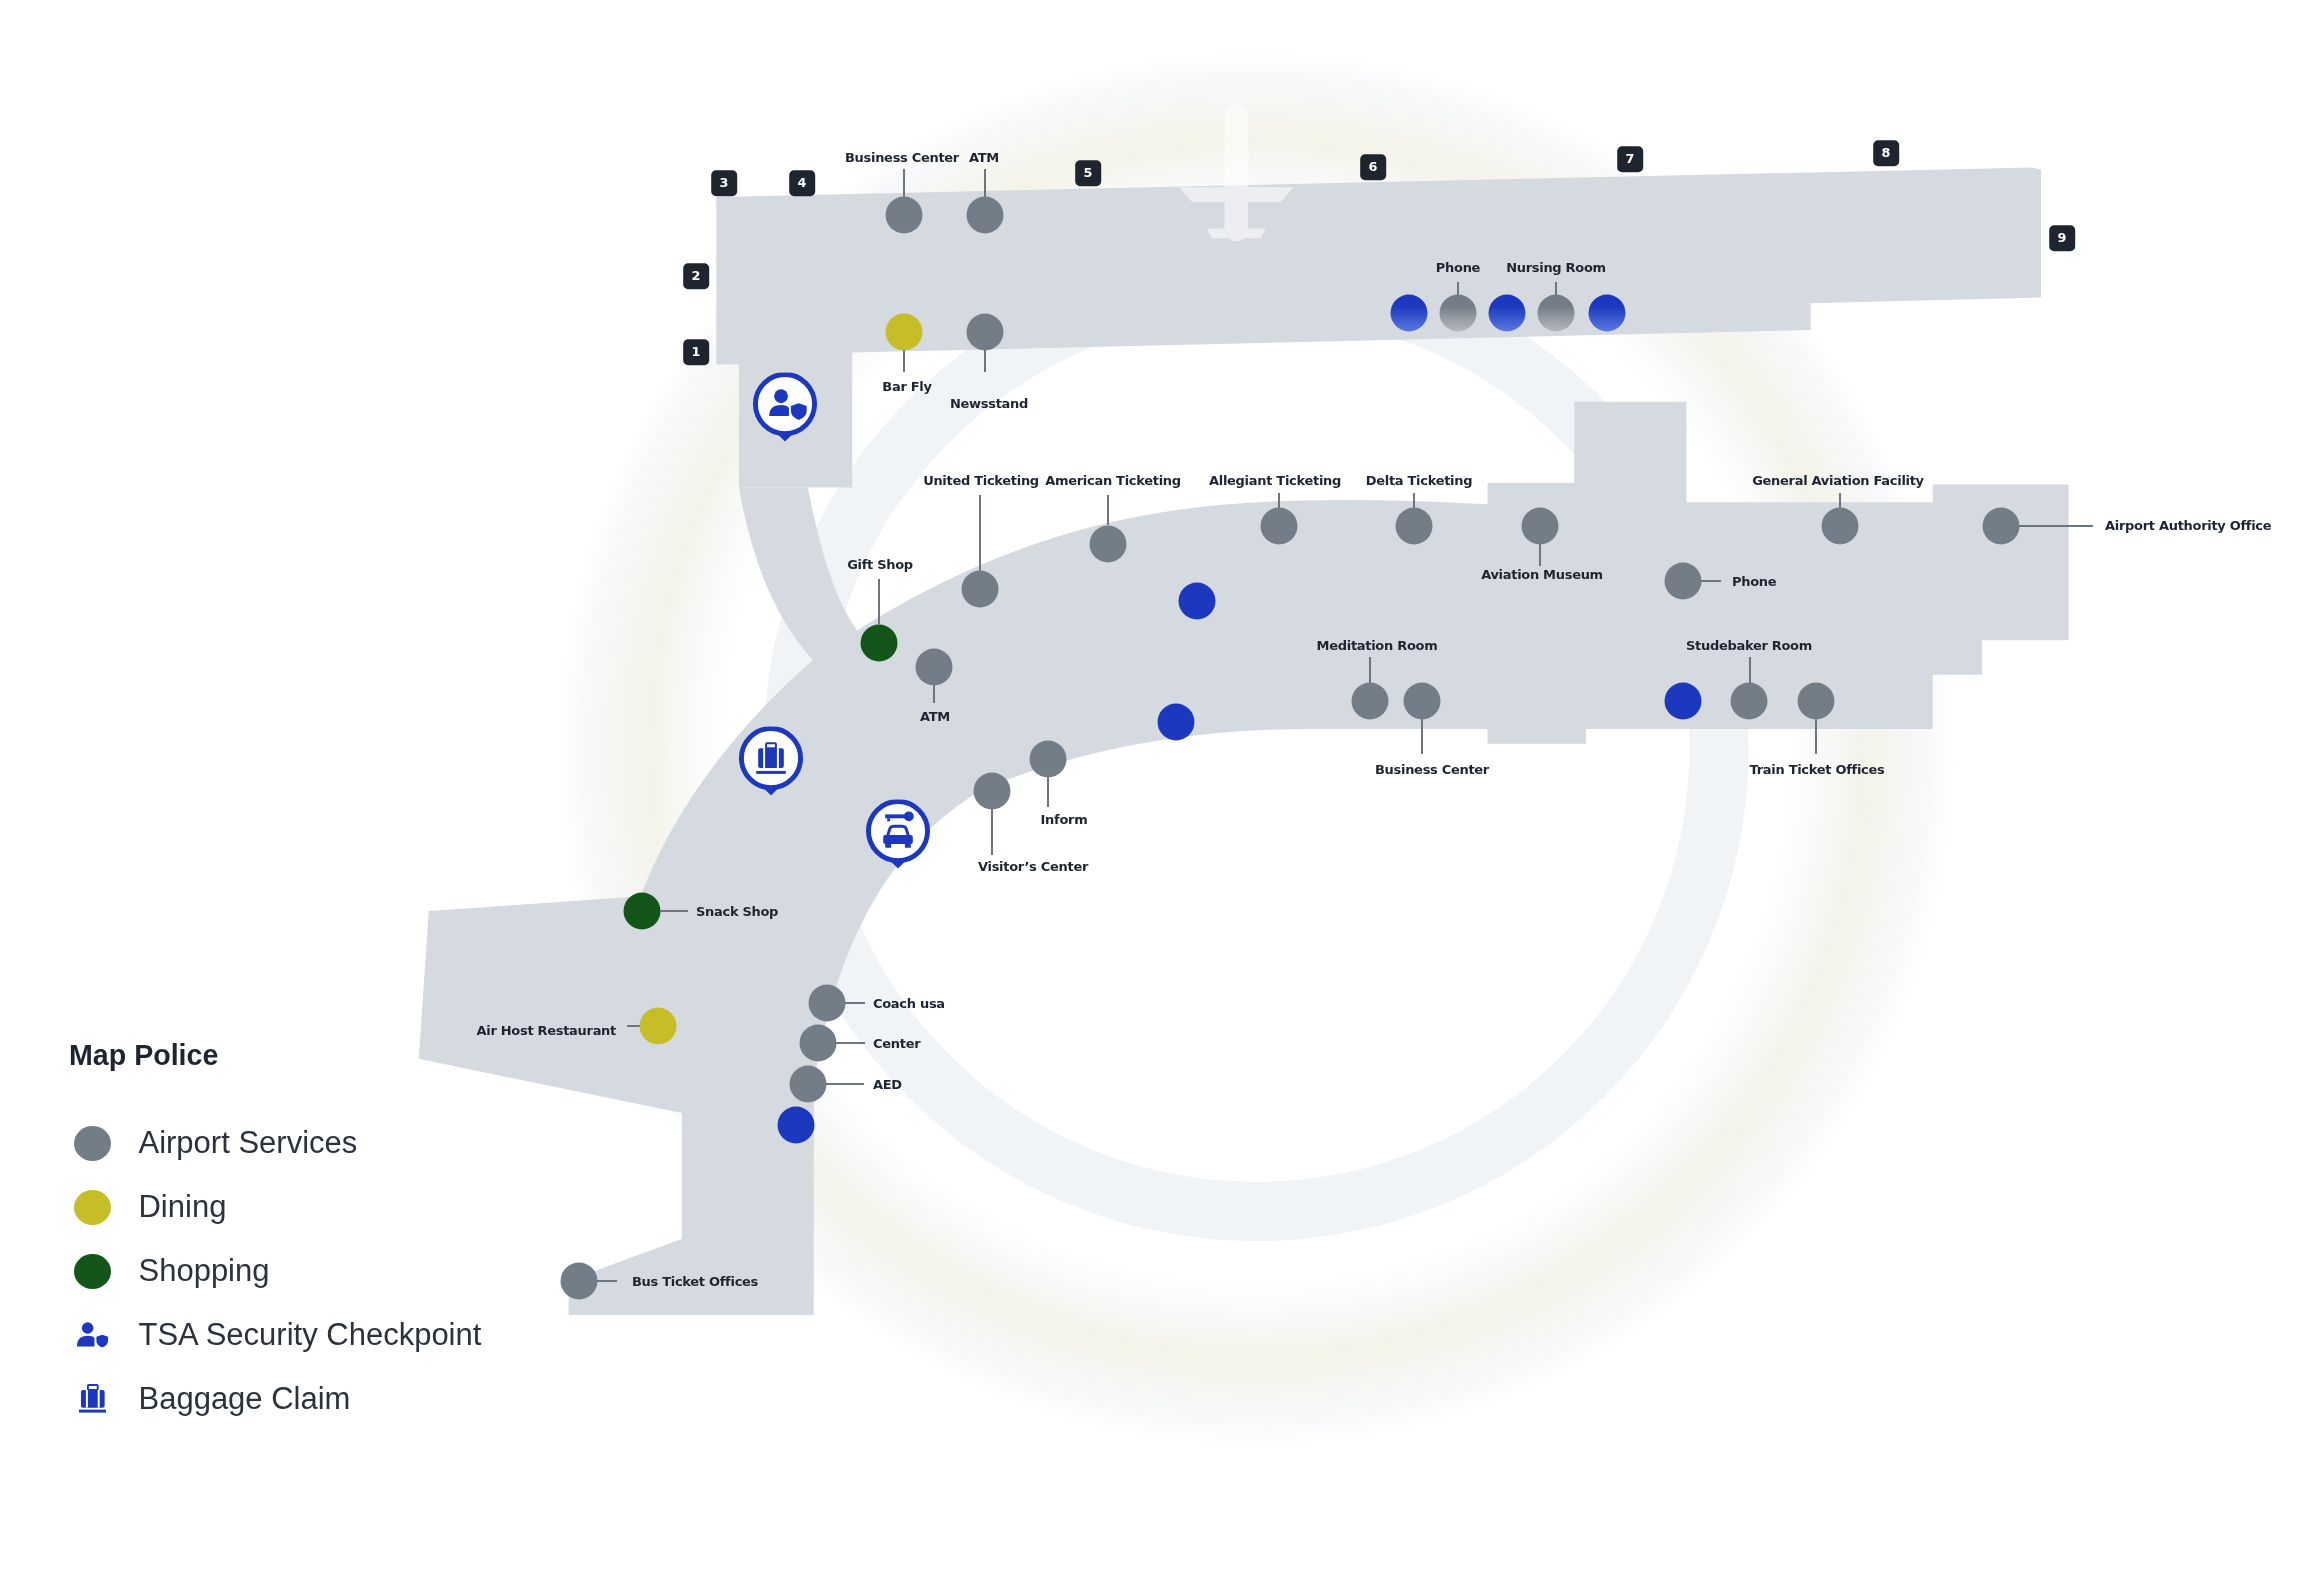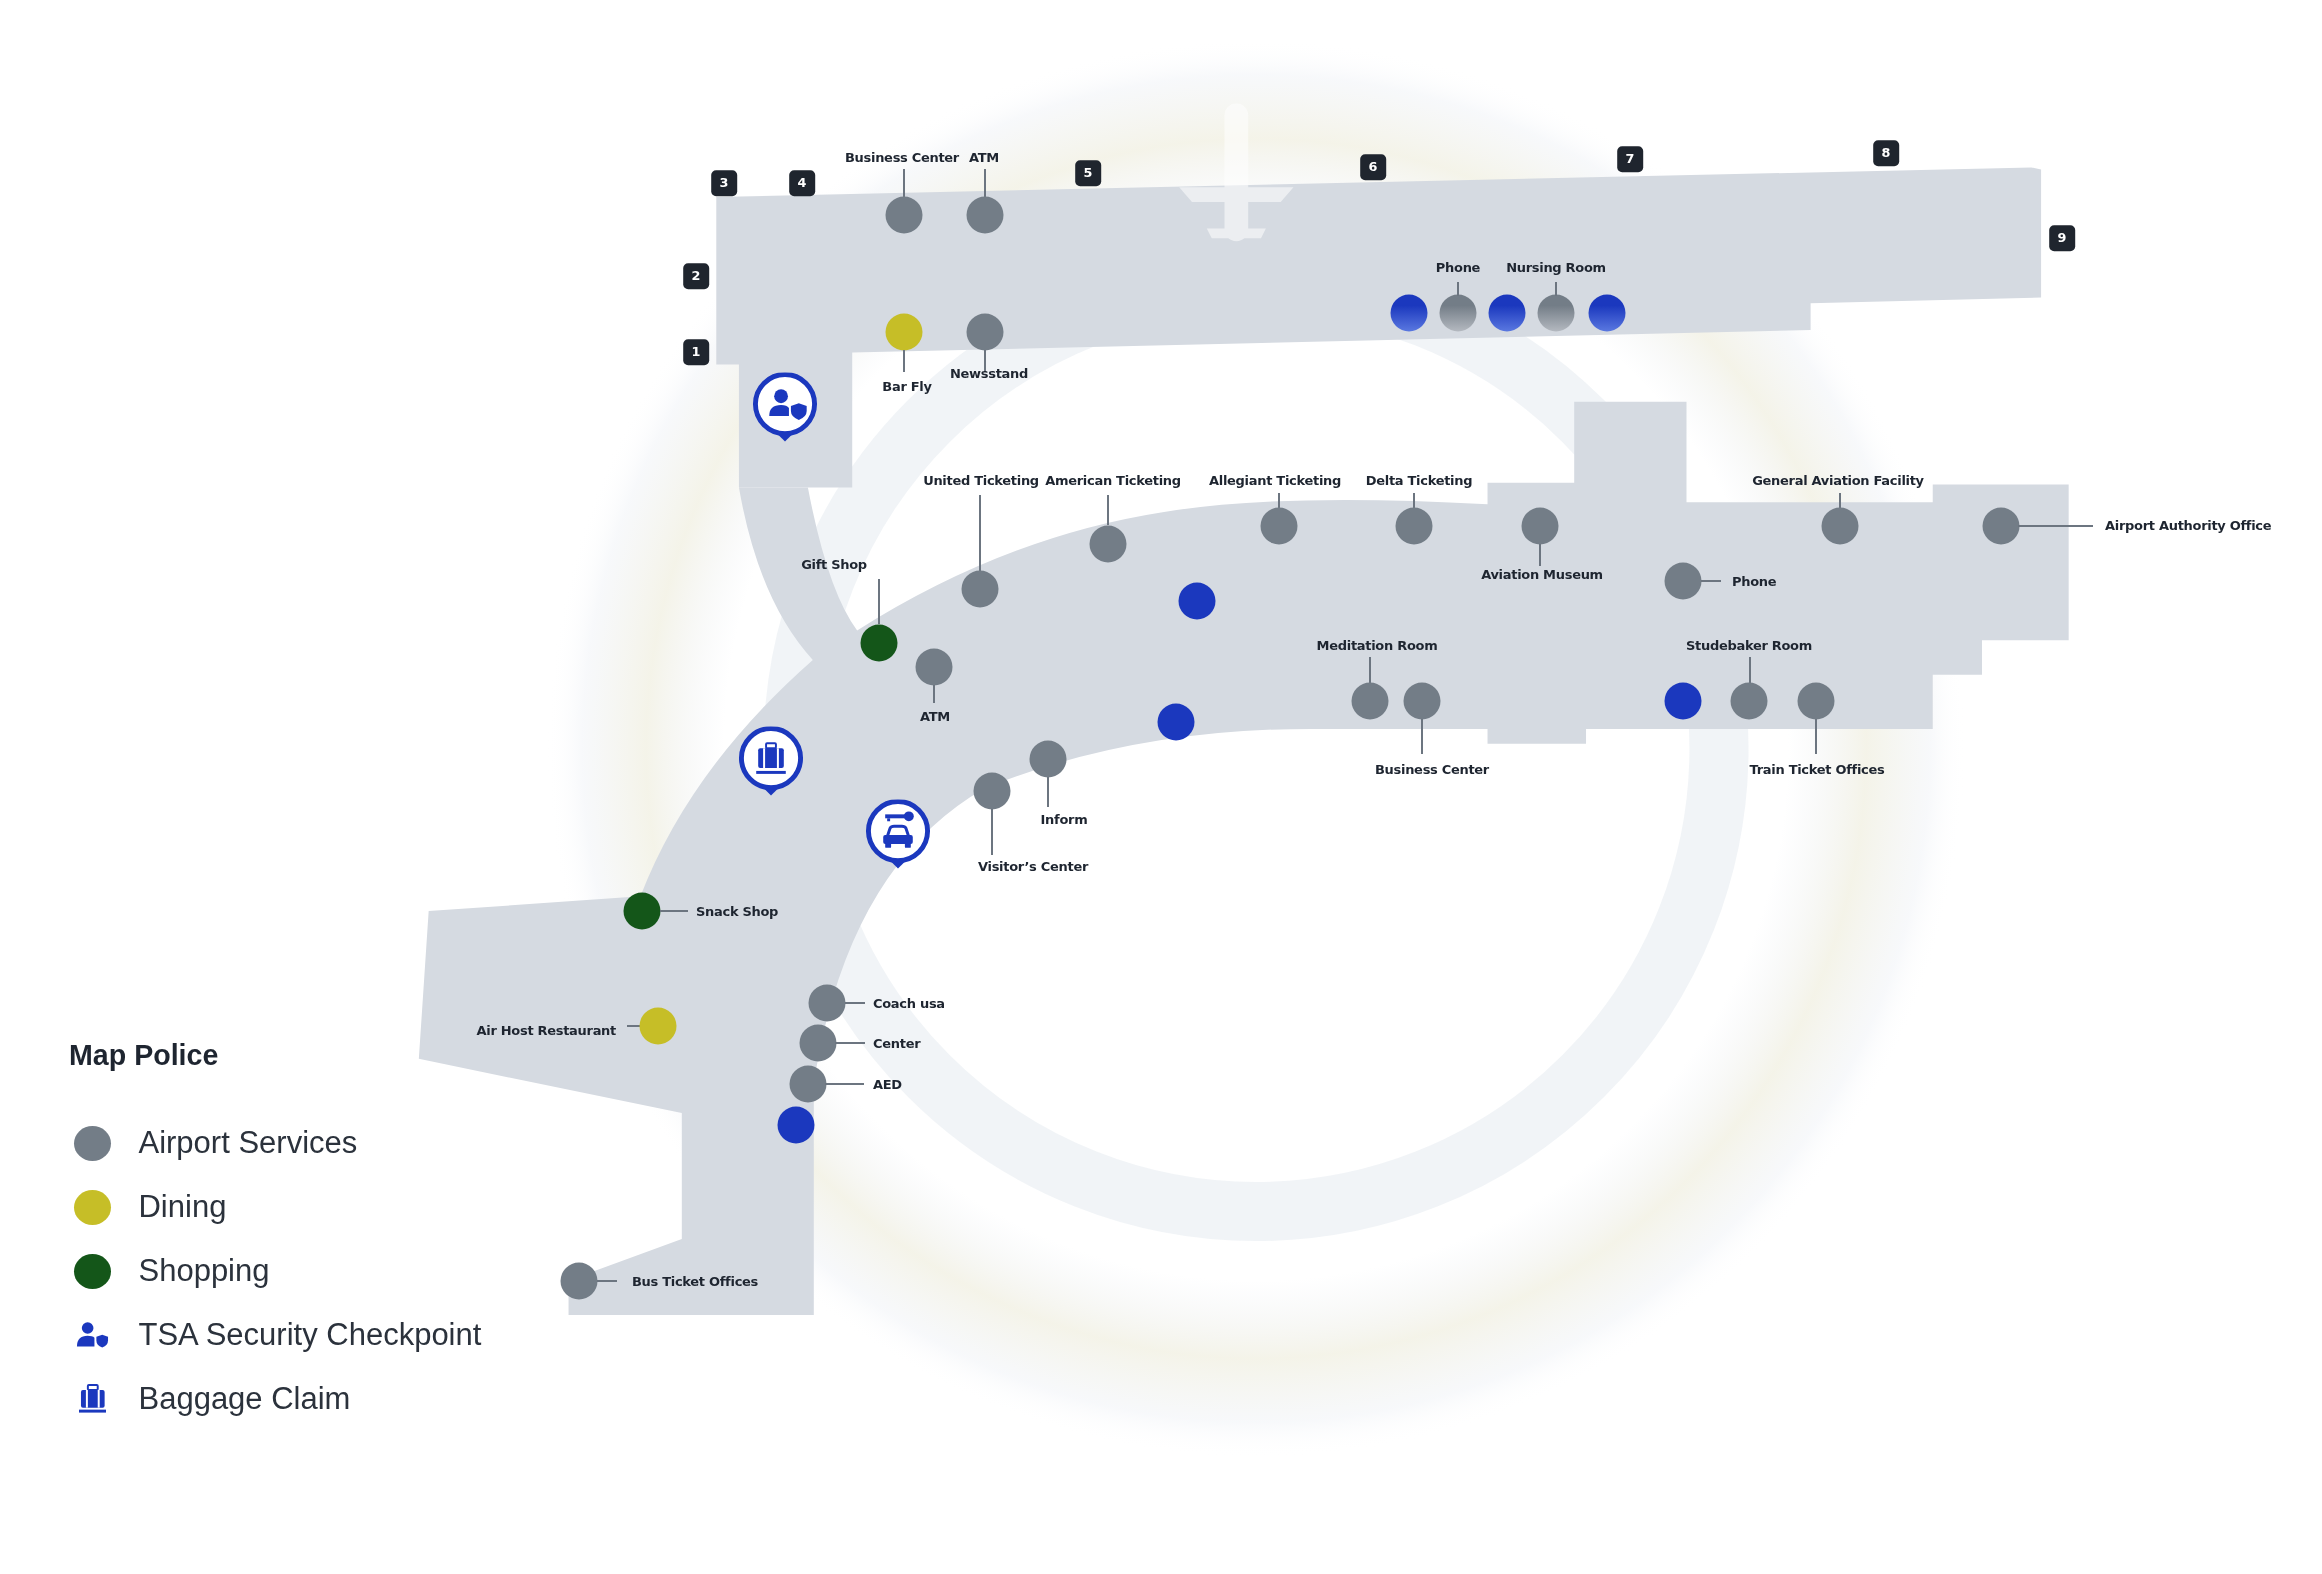--- a/index.html
+++ b/index.html
@@ -72,21 +72,21 @@
   <div class="poi svc" style="left:904px;top:215px"></div>
   <div class="leader" style="left:984px;top:169px;width:2px;height:29.6px"></div>
   <div class="lbl" style="left:984px;top:157px">ATM</div>
   <div class="poi svc" style="left:985px;top:215px"></div>
 
   <div class="poi dine" style="left:904px;top:332px"></div>
   <div class="leader" style="left:903px;top:350px;width:2px;height:21.7px"></div>
   <div class="lbl" style="left:907px;top:386px">Bar Fly</div>
   <div class="poi svc" style="left:985px;top:332px"></div>
   <div class="leader" style="left:984px;top:350px;width:2px;height:21.7px"></div>
-  <div class="lbl" style="left:989px;top:373px">Newsstand</div>
+  <div class="lbl" style="left:989px;top:403px">Newsstand</div>
 
   <div class="poi grad-rest" style="left:1409px;top:313px"></div>
   <div class="poi grad-svc" style="left:1458px;top:313px"></div>
   <div class="leader" style="left:1457px;top:282px;width:2px;height:13.8px"></div>
   <div class="lbl" style="left:1458px;top:267px">Phone</div>
   <div class="poi grad-rest" style="left:1507px;top:313px"></div>
   <div class="poi grad-svc" style="left:1556px;top:313px"></div>
   <div class="leader" style="left:1555px;top:282px;width:2px;height:13.8px"></div>
   <div class="lbl" style="left:1556px;top:267px">Nursing Room</div>
   <div class="poi grad-rest" style="left:1607px;top:313px"></div>
@@ -111,21 +111,21 @@
   <div class="leader" style="left:1839px;top:493px;width:2px;height:15.8px"></div>
   <div class="poi svc" style="left:1840px;top:526px"></div>
   <div class="poi svc" style="left:2001px;top:526px"></div>
   <div class="leader" style="left:2018px;top:525px;width:75px;height:2px"></div>
   <div class="lbl left" style="left:2105px;top:525px">Airport Authority Office</div>
 
   <div class="poi svc" style="left:1683px;top:581px"></div>
   <div class="leader" style="left:1701px;top:580px;width:19.7px;height:2px"></div>
   <div class="lbl left" style="left:1732px;top:581px">Phone</div>
 
-  <div class="lbl" style="left:834px;top:564px">Gift Shop</div>
+  <div class="lbl" style="left:880px;top:564px">Gift Shop</div>
   <div class="leader" style="left:878px;top:579px;width:2px;height:45px"></div>
   <div class="poi shop" style="left:879px;top:643px"></div>
   <div class="poi svc" style="left:934px;top:667px"></div>
   <div class="leader" style="left:933px;top:685px;width:2px;height:17.7px"></div>
   <div class="lbl" style="left:935px;top:716px">ATM</div>
   <div class="poi rest" style="left:1197px;top:601px"></div>
   <div class="poi rest" style="left:1176px;top:722px"></div>
 
   <div class="lbl" style="left:1377px;top:645px">Meditation Room</div>
   <div class="leader" style="left:1369px;top:657px;width:2px;height:26.6px"></div>

